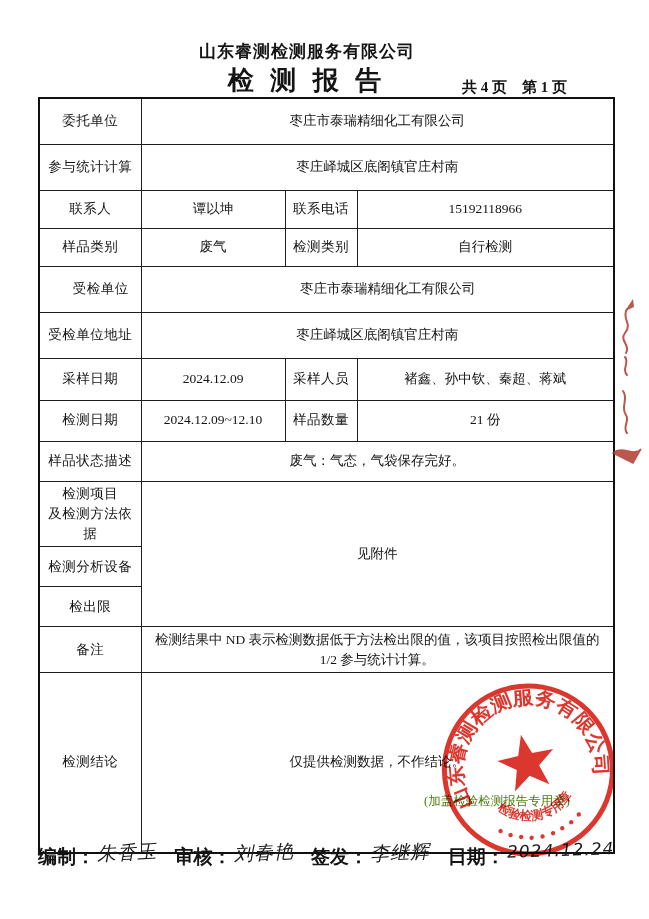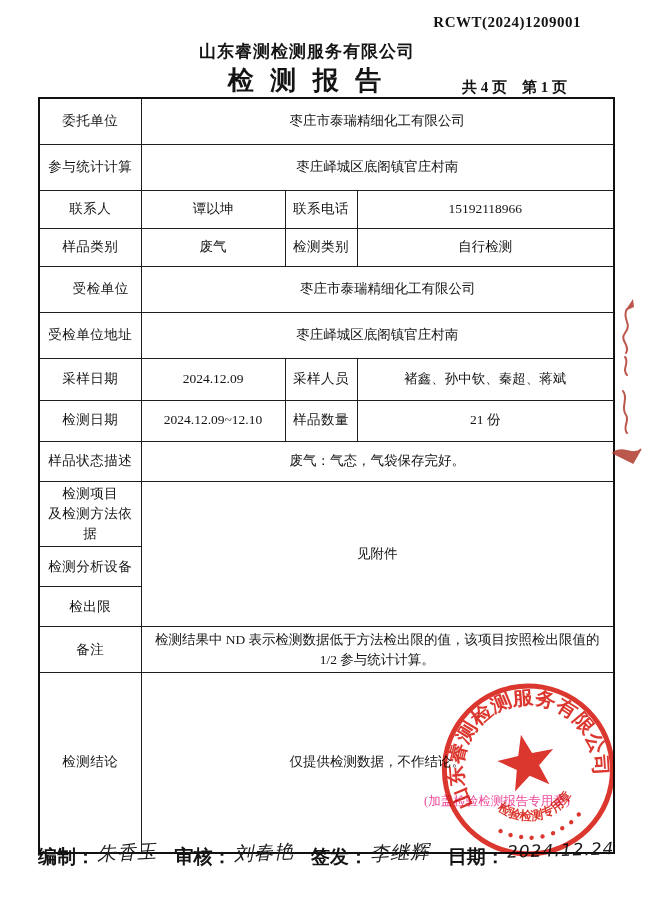--- a/index.html
+++ b/index.html
@@ -51,21 +51,21 @@
   tr.r13 td{height:46px;} tr.r14 td{height:180px;}
 
   .stamp-wrap {
     position:absolute; left:438px; top:678px; width:180px; height:180px;
     z-index:3; transform:rotate(-12deg);
     mix-blend-mode:multiply; opacity:.92;
     pointer-events:none;
   }
   .stamp-note {
     position:absolute; left:424px; top:793px;
-    font-size:12.5px; color:#ec4899; z-index:2; letter-spacing:0;
+    font-size:12.5px; color:#4d7c0f; z-index:2; letter-spacing:0;
     background:transparent;
     text-align:right;
   }
   .margin-ink {
     position:absolute; left:603px; top:295px; width:46px; height:190px;
     z-index:4; pointer-events:none;
   }
   .footer {
     position:absolute; left:38px; top:840px; width:576px;
     display:flex; justify-content:space-between; align-items:flex-start;
@@ -78,21 +78,20 @@
     transform:rotate(-3deg); display:inline-block; margin-left:2px;
     letter-spacing:1px; white-space:nowrap;
   }
   .sig.date { font-size:17px; transform:rotate(-2deg); }
 </style>
 </head>
 <body>
 
 <div class="page">
 
-  <div class="report-no">RCWT(2024)1209001</div>
   <div class="company">山东睿测检测服务有限公司</div>
   <div class="title">检 测 报 告</div>
   <div class="pagination">共 4 页　第 1 页</div>
 
   <table class="report">
     <colgroup>
         <col style="width:102px">
         <col style="width:144px">
         <col style="width:72px">
         <col style="width:257px">

